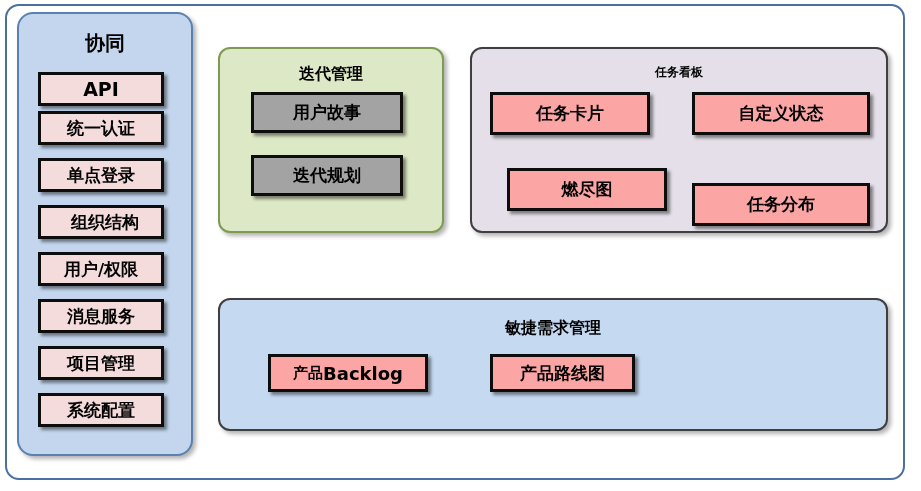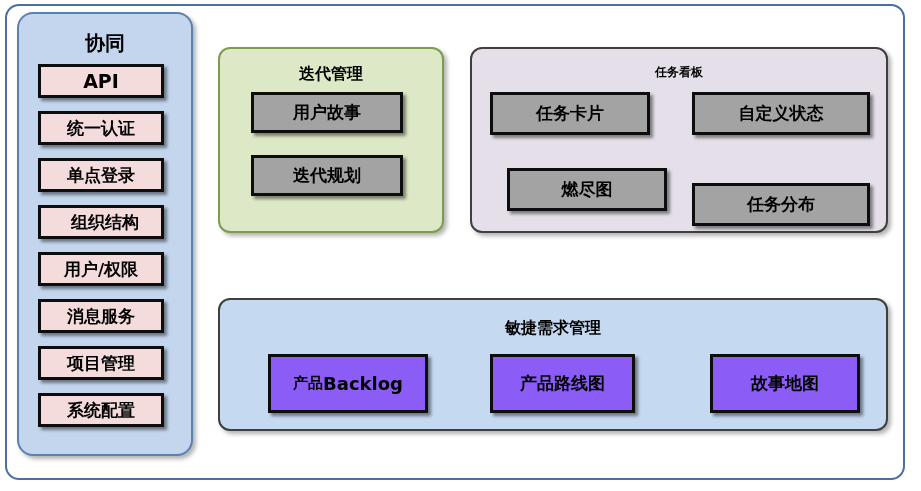--- a/index.html
+++ b/index.html
@@ -62,24 +62,24 @@
     position:absolute;box-sizing:border-box;
     display:flex;align-items:center;justify-content:center;
     border:3px solid #0d0d0d;
     box-shadow:3px 3px 3px rgba(0,0,0,0.45);
     color:#000000;
     font-family:"DejaVu Serif","Liberation Serif",serif;
     font-weight:bold;
     white-space:nowrap;
   }
   .box-pink{background:#f4dcdc;width:126px;height:34px;left:38px;font-size:17px;}
-  .box-pink.api{font-family:"DejaVu Sans","Liberation Sans",sans-serif;font-size:19px;}
+  .box-pink.api{font-family:"DejaVu Sans","Liberation Sans",sans-serif;font-size:19px;margin-top:8px;}
   .box-green{background:#a3a3a3;width:152px;height:41px;font-size:17px;}
-  .box-purple{background:#a3a3a3;height:43px;font-size:17px;}
-  .box-blue{background:#8b5cf6;height:59px;font-size:17px;}
+  .box-purple{background:#fca5a5;height:43px;font-size:17px;}
+  .box-blue{background:#fca5a5;height:38px;font-size:17px;}
   .box-blue .mix-cn{font-family:"DejaVu Serif","Liberation Serif",serif;font-size:15px;}
   .box-blue .mix-en{font-family:"DejaVu Sans","Liberation Sans",sans-serif;font-size:18px;font-weight:bold;}
 </style>
 </head>
 <body>
 
 <div id="canvas">
 
   <div class="outer-frame"></div>
 
@@ -111,15 +111,14 @@
   <div class="box box-purple" style="left:692px;top:168px;width:178px;margin-top:15px;">任务分布</div>
 
   <div class="panel panel-blue">
     <div class="panel-title">敏捷需求管理</div>
   </div>
   <div class="box box-blue" style="left:268px;top:354px;width:160px;">
     <span class="mix-cn">产品</span>
       <span class="mix-en">Backlog</span>
   </div>
   <div class="box box-blue" style="left:490px;top:354px;width:145px;">产品路线图</div>
-  <div class="box box-blue" style="left:710px;top:354px;width:150px;">故事地图</div>
 
 </div>
 
 </body></html>

